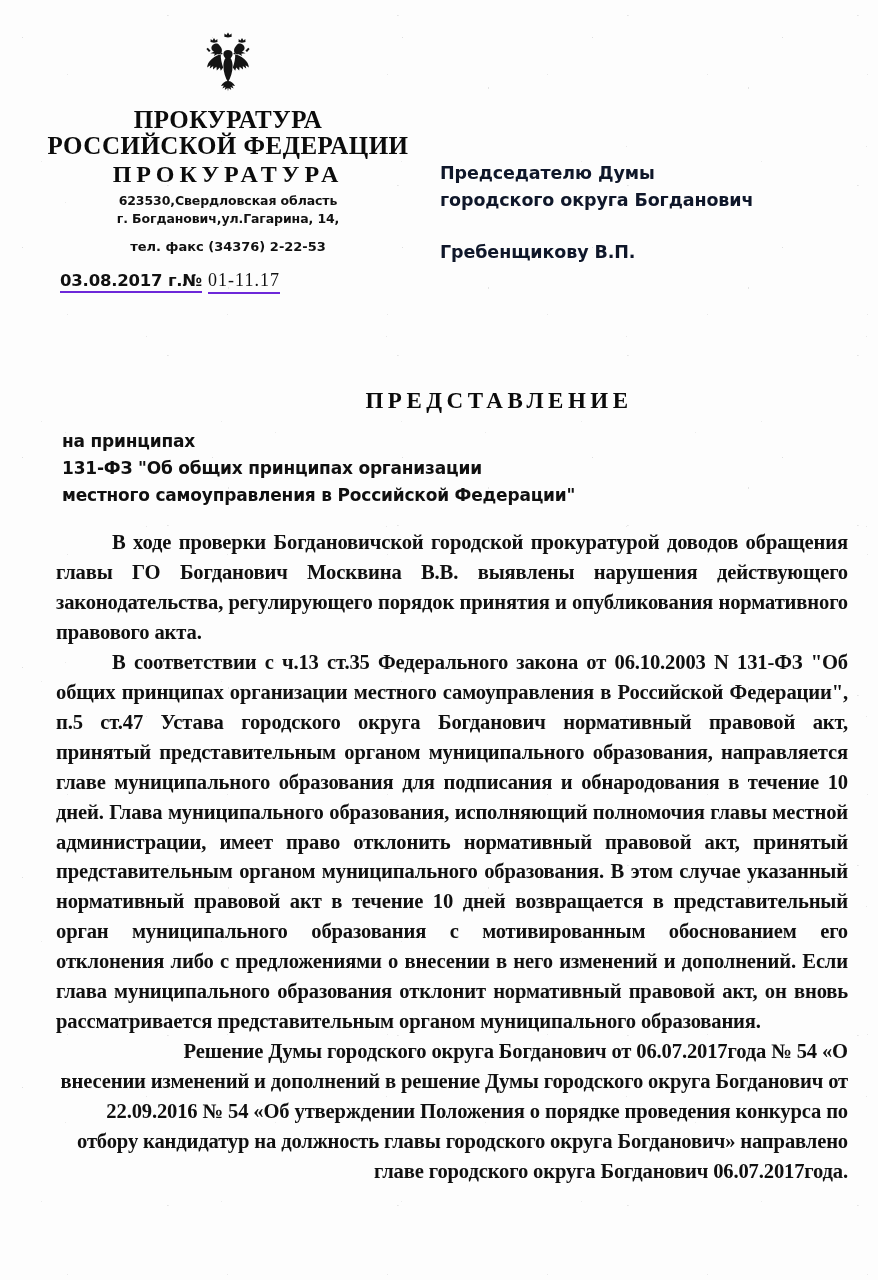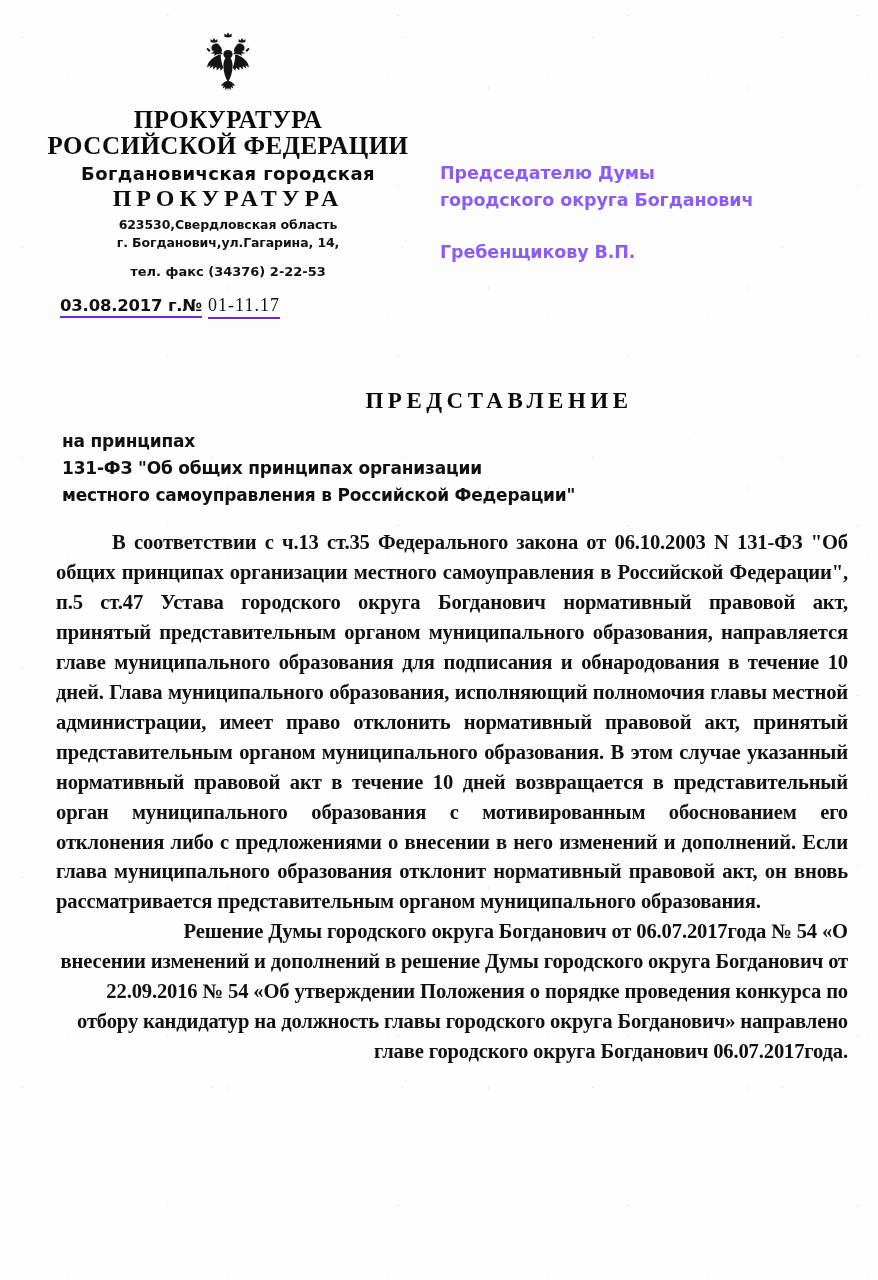--- a/index.html
+++ b/index.html
@@ -124,21 +124,21 @@
   
   .addressee {
     position: absolute;
     left: 440px;
     top: 160px;
     width: 400px;
     font-family: "DejaVu Sans", sans-serif;
     font-weight: bold;
     font-size: 17.5px;
     line-height: 1.52;
-    color: #8b5cf6;
+    color: #0f172a;
     letter-spacing: -.1px;
   }
   .addressee .gap { height: 26px; }
 
   
   .doc-title {
     position: absolute;
     left: 0;
     top: 388px;
     width: 878px;
@@ -213,21 +213,20 @@
 
         <path d="M31 51 c-3 0-5.6 2-7 5 l2.8-.6 -1.4 3 3-1.4 -.6 3 2.6-2 .6 3.2 .6-3.2 2.6 2 -.6-3 3 1.4 -1.4-3 2.8 .6 c-1.4-3-4-5-7-5z"></path>
 
         <path d="M12 22 l-2.6-3 1.4-1.2 2.8 3z"></path>
         <path d="M50 22 l2.6-3 -1.4-1.2 -2.8 3z"></path>
       </g>
     </svg>
 
     <div class="lh-line lh-org1">ПРОКУРАТУРА</div>
     <div class="lh-line lh-org2">РОССИЙСКОЙ ФЕДЕРАЦИИ</div>
-    <div class="lh-line lh-sub1">Богдановичская  городская</div>
     <div class="lh-line lh-org3">ПРОКУРАТУРА</div>
     <div class="lh-addr">623530,Свердловская область</div>
     <div class="lh-addr" style="margin-top:0">г. Богданович,ул.Гагарина, 14,</div>
     <div class="lh-phone">тел. факс (34376) 2-22-53</div>
 
     <div class="lh-datenum">
       <span class="seg">03.08.2017 г.№</span><span class="seg num" style="margin-left:6px">01-11.17</span>
     </div>
   </div>
 
@@ -240,17 +239,18 @@
 
   <div class="doc-title">ПРЕДСТАВЛЕНИЕ</div>
 
   <div class="subject">
     <div>на принципах</div>
     <div>131-ФЗ "Об общих принципах организации</div>
     <div>местного самоуправления в Российской Федерации"</div>
   </div>
 
   <div class="body-text">
+    <p>В ходе проверки Богдановичской городской прокуратурой доводов обращения главы ГО Богданович Москвина В.В. выявлены нарушения действующего законодательства, регулирующего порядок принятия и опубликования нормативного правового акта.</p>
     <p>В соответствии с ч.13 ст.35 Федерального закона от 06.10.2003 N 131-ФЗ "Об общих принципах организации местного самоуправления в Российской Федерации", п.5 ст.47 Устава городского округа Богданович нормативный правовой акт, принятый представительным органом муниципального образования, направляется главе муниципального образования для подписания и обнародования в течение 10 дней. Глава муниципального образования, исполняющий полномочия главы местной администрации, имеет право отклонить нормативный правовой акт, принятый представительным органом муниципального образования. В этом случае указанный нормативный правовой акт в течение 10 дней возвращается в представительный орган муниципального образования с мотивированным обоснованием его отклонения либо с предложениями о внесении в него изменений и дополнений. Если глава муниципального образования отклонит нормативный правовой акт, он вновь рассматривается представительным органом муниципального образования.</p>
     <p class="last">Решение Думы городского округа Богданович от 06.07.2017года № 54 «О внесении изменений и дополнений в решение Думы городского округа Богданович от 22.09.2016 № 54 «Об утверждении Положения о порядке проведения конкурса по отбору кандидатур на должность главы городского округа Богданович» направлено главе городского округа Богданович 06.07.2017года.</p>
   </div>
 
 </div>
 
 </body></html>

